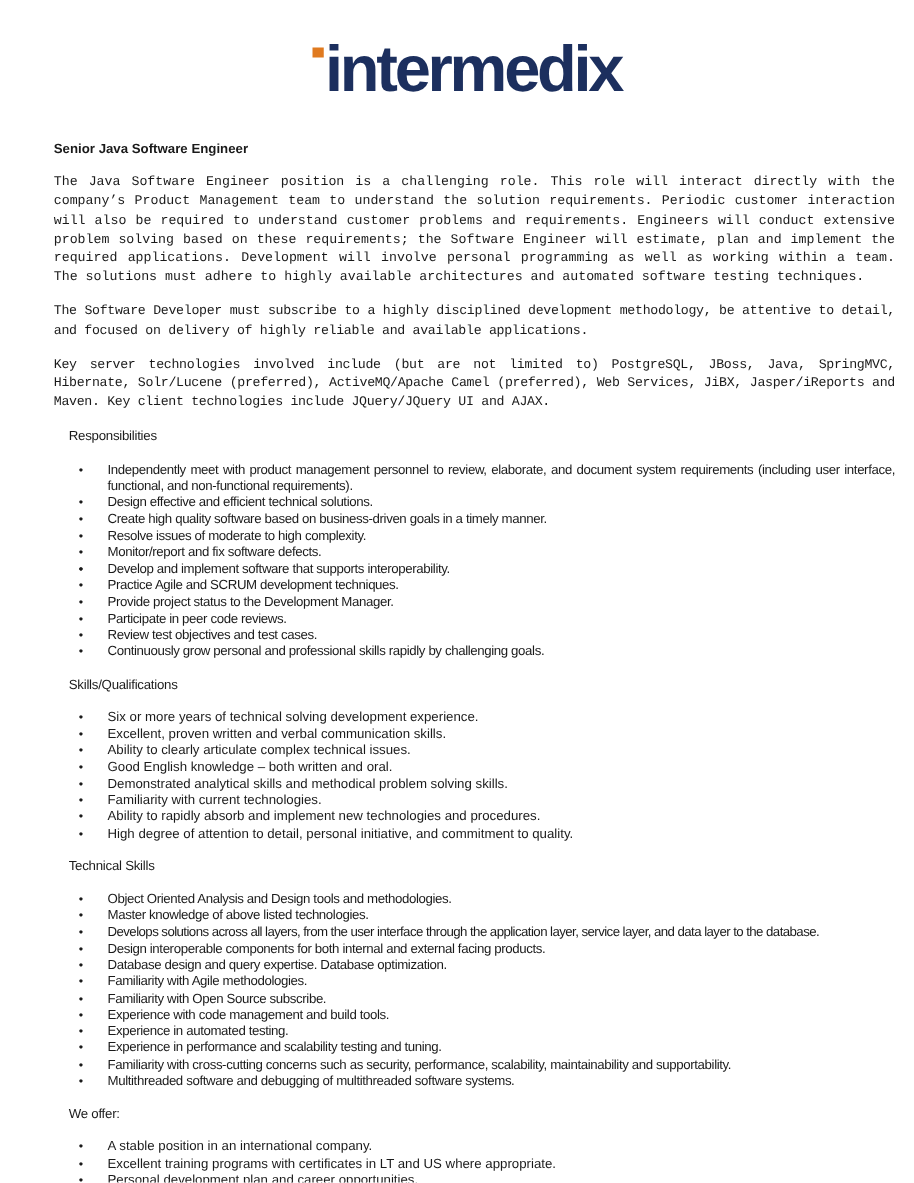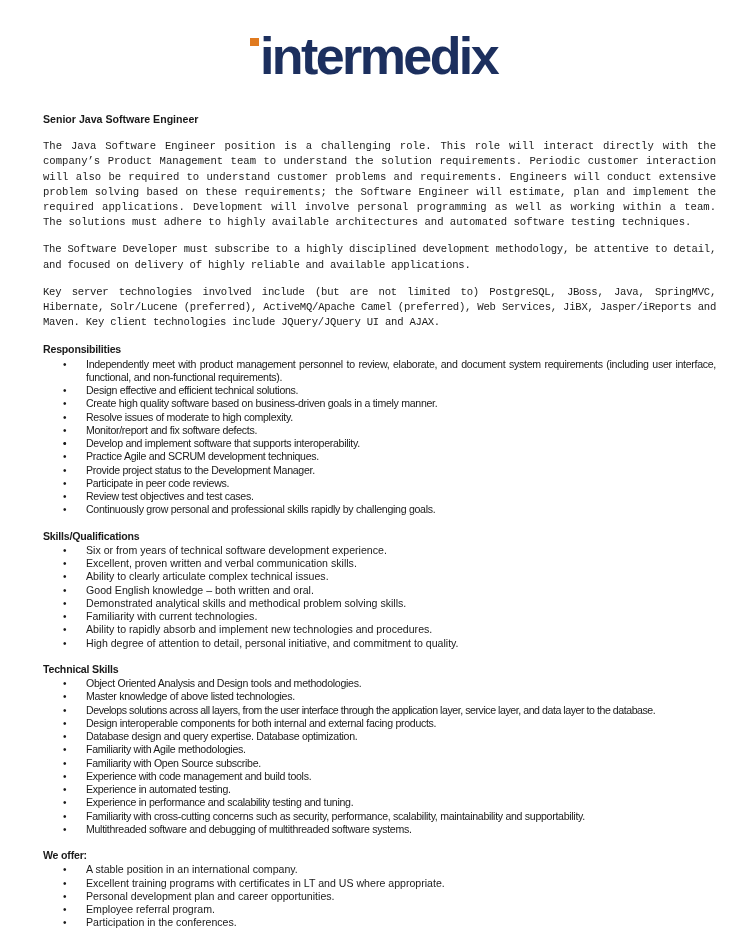--- a/index.html
+++ b/index.html
@@ -55,22 +55,22 @@
     margin: 16px 0 12px 0;
     font-size: 10.6px;
   }
   .para {
     margin: 0 0 12px 0;
     text-align: justify;
     font-family: Liberation Mono, monospace;
   }
   .para.tight { letter-spacing: -0.25px; }
   .section-head {
-    font-weight: bold;
-    margin: 0;
+    font-weight: normal;
+    margin: 12px;
     letter-spacing: -0.2px;
   }
   ul.blist {
     list-style: none;
     margin: 0 0 12px 0;
     padding: 0;
   }
   ul.blist li {
     position: relative;
     padding-left: 43px;
@@ -113,21 +113,21 @@
     <li><span class="bullet">•</span><span>Develop and implement software that supports interoperability.</span></li>
     <li><span class="bullet">•</span><span>Practice Agile and SCRUM development techniques.</span></li>
     <li><span class="bullet">•</span><span>Provide project status to the Development Manager.</span></li>
     <li><span class="bullet">•</span><span>Participate in peer code reviews.</span></li>
     <li><span class="bullet">•</span><span>Review test objectives and test cases.</span></li>
     <li><span class="bullet">•</span><span>Continuously grow personal and professional skills rapidly by challenging goals.</span></li>
   </ul>
 
   <div class="section-head">Skills/Qualifications</div>
   <ul class="blist loose">
-    <li><span class="bullet">•</span><span>Six or from years of technical software development experience.</span></li>
+    <li><span class="bullet">•</span><span>Six or more years of technical solving development experience.</span></li>
     <li><span class="bullet">•</span><span>Excellent, proven written and verbal communication skills.</span></li>
     <li><span class="bullet">•</span><span>Ability to clearly articulate complex technical issues.</span></li>
     <li><span class="bullet">•</span><span>Good English knowledge – both written and oral.</span></li>
     <li><span class="bullet">•</span><span>Demonstrated analytical skills and methodical problem solving skills.</span></li>
     <li><span class="bullet">•</span><span>Familiarity with current technologies.</span></li>
     <li><span class="bullet">•</span><span>Ability to rapidly absorb and implement new technologies and procedures.</span></li>
     <li><span class="bullet">•</span><span>High degree of attention to detail, personal initiative, and commitment to quality.</span></li>
   </ul>
 
   <div class="section-head">Technical Skills</div>

